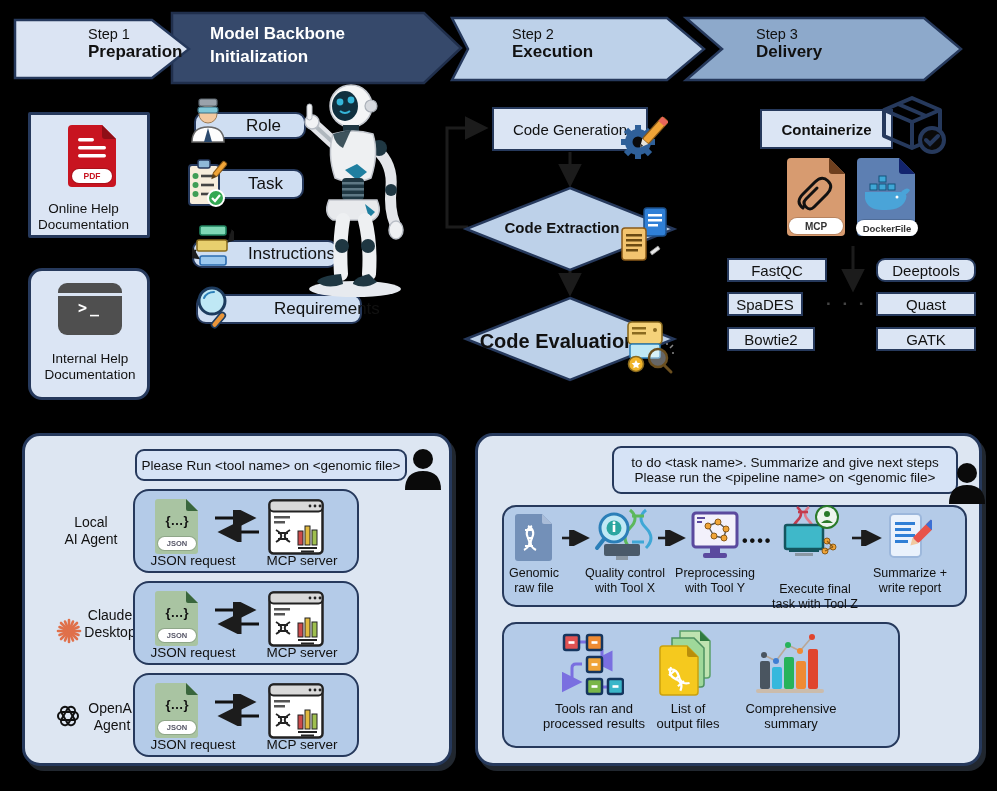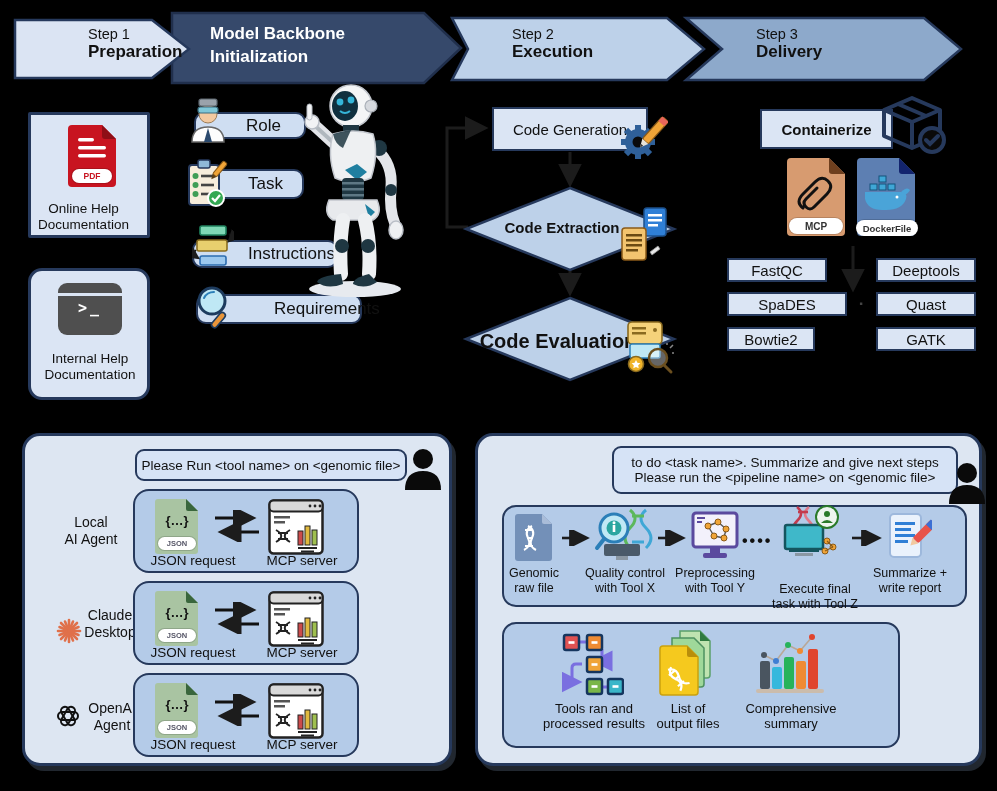--- a/index.html
+++ b/index.html
@@ -300,27 +300,27 @@
   <div class="badge" style="left:856px;top:220px;width:62px;height:16px;font-size:9.5px;">DockerFile</div>
 
   <svg class="abs" style="left:840px;top:244px;" width="26" height="52">
     <line x1="13" y1="2" x2="13" y2="44" stroke="#1c1c1c" stroke-width="3" marker-end="url(#ah)"></line>
   </svg>
   <div class="abs dots" style="left:826px;top:294px;font-size:17px;">· · · ·</div>
 
   <div class="abs tool" style="left:727px;top:258px;width:100px;height:24px;">
       <span>FastQC</span>
     </div>
-  <div class="abs tool" style="left:727px;top:292px;width:120px;height:24px;">
+  <div class="abs tool" style="left:727px;top:292px;width:76px;height:24px;">
       <span>SpaDES</span>
     </div>
   <div class="abs tool" style="left:727px;top:327px;width:88px;height:24px;">
       <span>Bowtie2</span>
     </div>
-  <div class="abs tool" style="left:876px;top:258px;width:100px;height:24px;">
+  <div class="abs tool" style="left:876px;top:258px;width:100px;height:24px;border-radius:9px;">
       <span>Deeptools</span>
     </div>
   <div class="abs tool" style="left:876px;top:292px;width:100px;height:24px;">
       <span>Quast</span>
     </div>
   <div class="abs tool" style="left:876px;top:327px;width:100px;height:24px;">
       <span>GATK</span>
     </div>
 
   <div class="abs panel" style="left:22px;top:433px;width:430px;height:333px;"></div>

